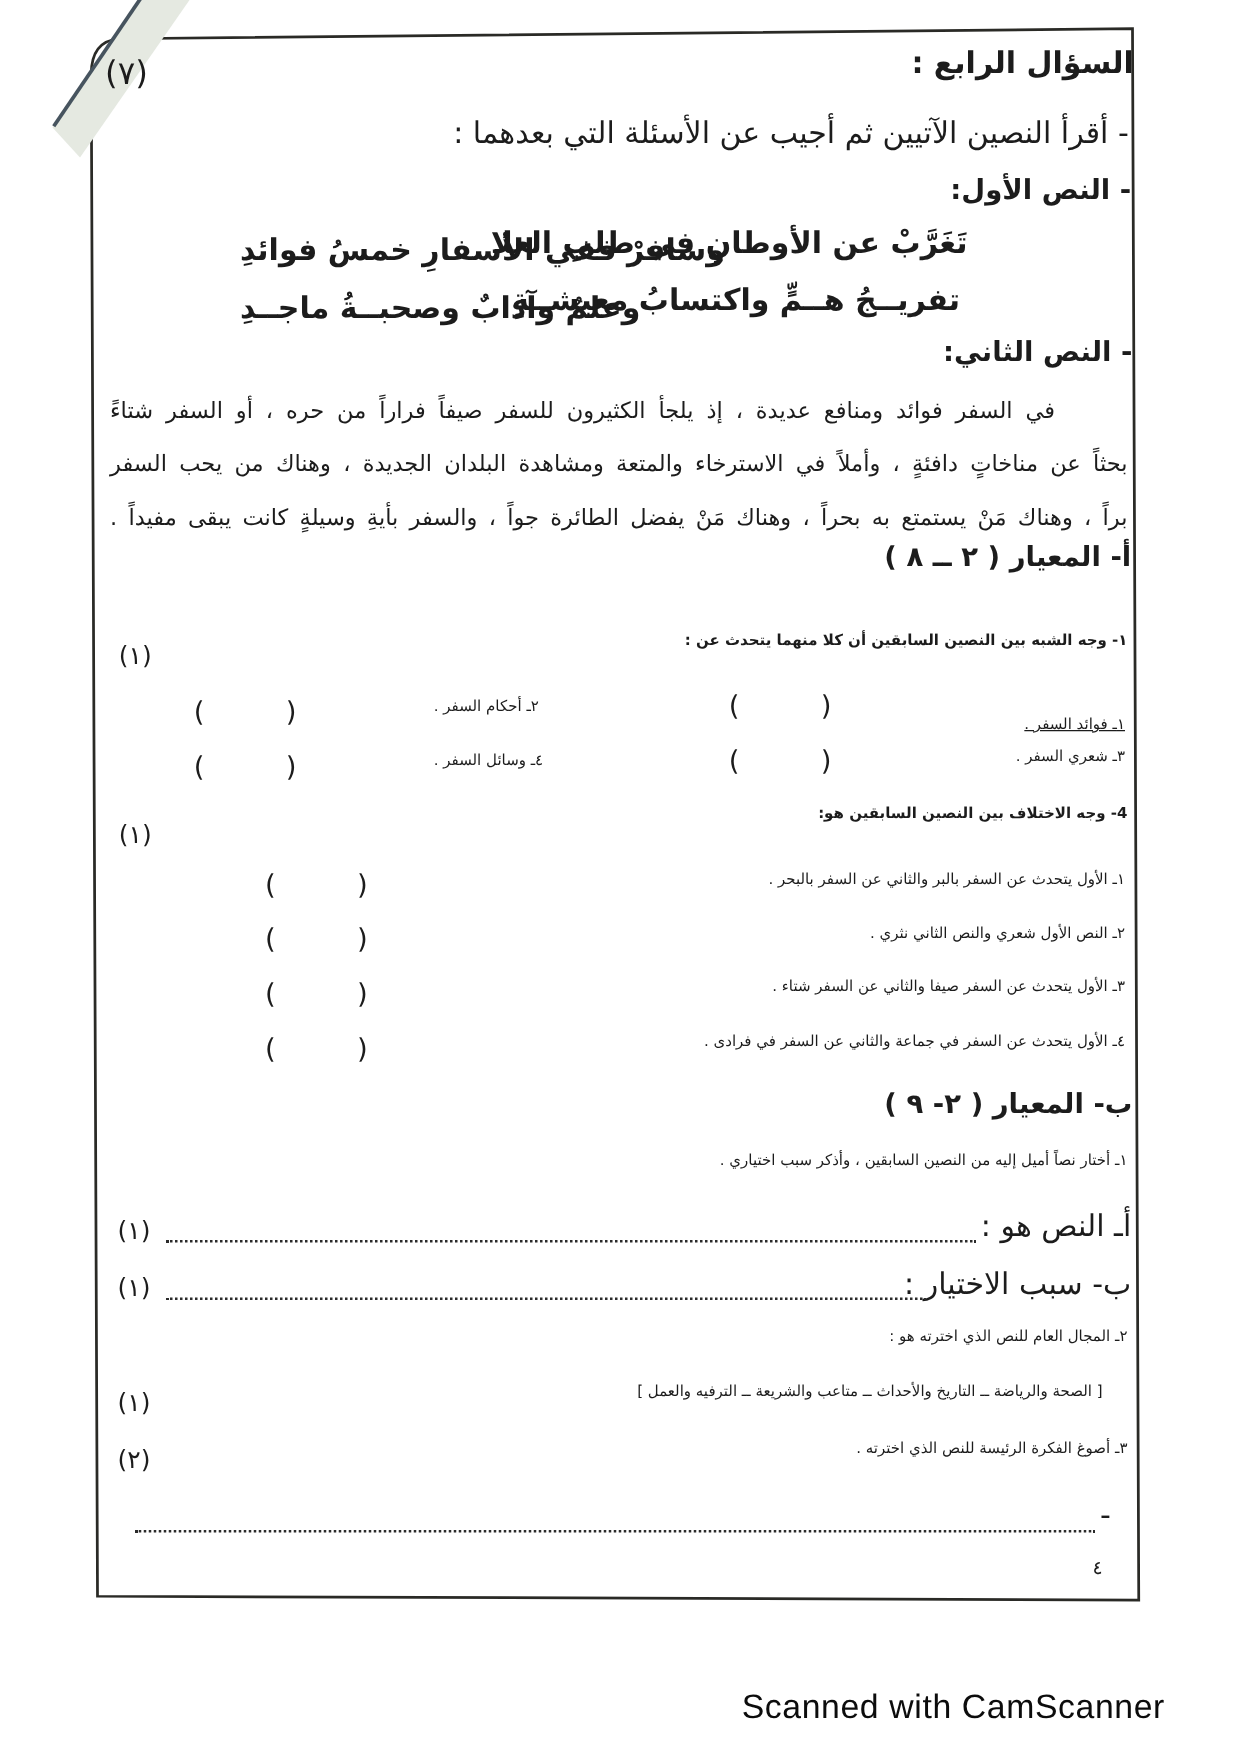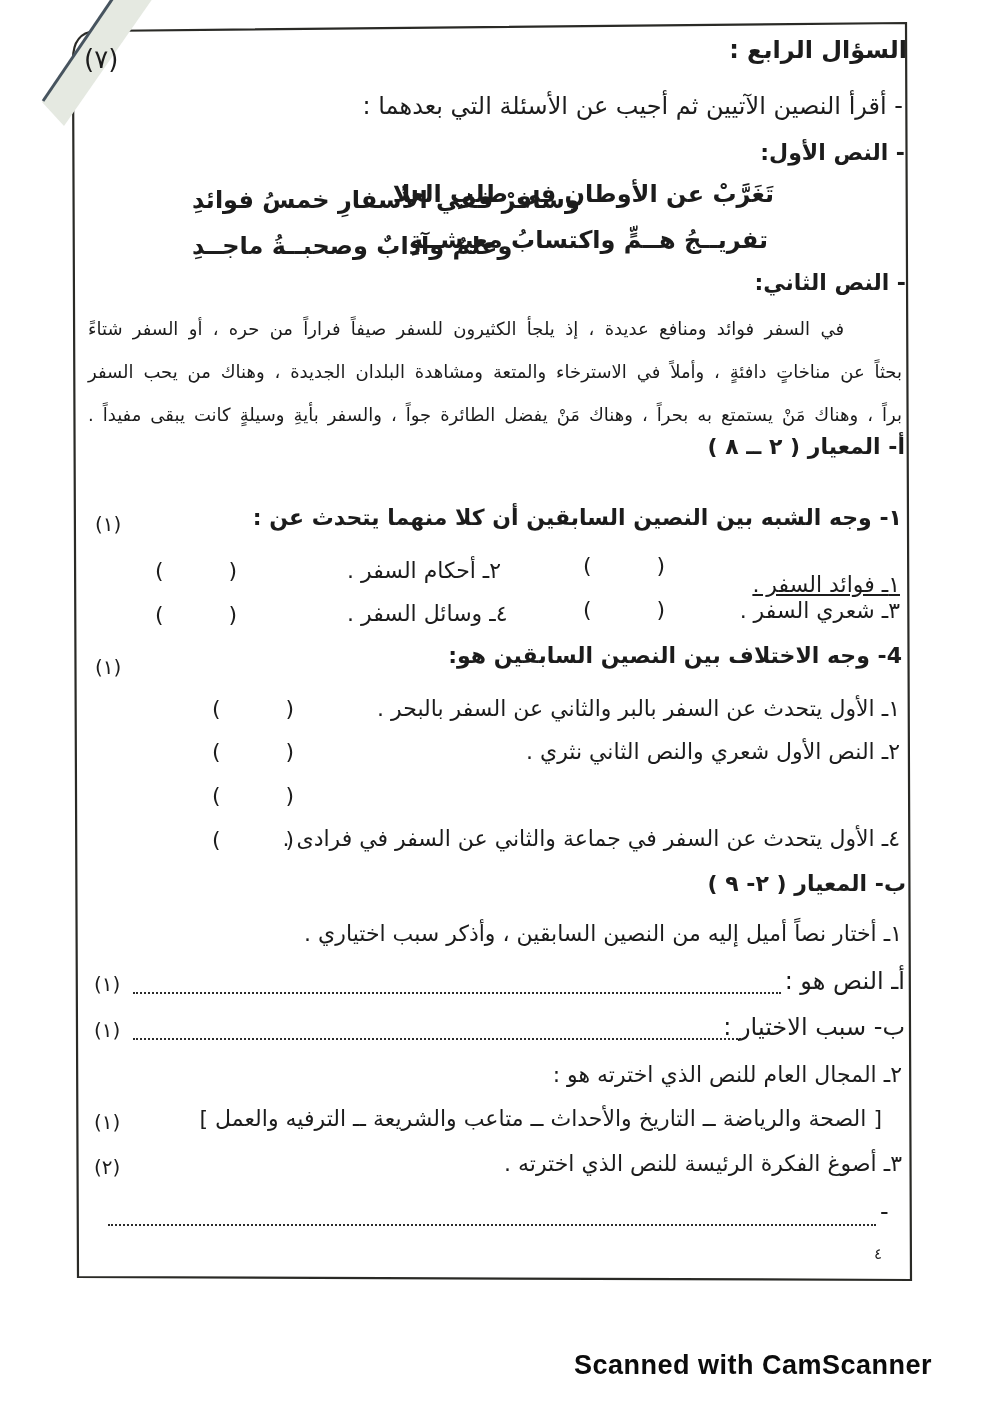--- a/index.html
+++ b/index.html
@@ -1,28 +1,28 @@
 <!DOCTYPE html>
 <html lang="ar"><head>
 <meta charset="utf-8">
 <style>
   html,body{margin:0;padding:0;background:#ffffff;}
   .page{position:relative;width:992px;height:1403px;background:#ffffff;overflow:hidden;
         font-family:"DejaVu Sans", sans-serif;color:#1c1c1c;}
   .abs{position:absolute;direction:rtl;white-space:nowrap;}
   .ltr{direction:ltr;}
   .b{font-weight:700;}
-  .fs26{font-size:26px;} .fs24{font-size:24px;} .fs22{font-size:22px;} .fs20{font-size:24px;} .fs19{font-size:22px;} .fs15{font-size:15px;}
+  .fs26{font-size:26px;} .fs24{font-size:24px;} .fs22{font-size:22px;} .fs20{font-size:24px;} .fs19{font-size:12px;} .fs15{font-size:15px;}
   .paren{font-size:22px;white-space:pre;letter-spacing:1px;}
   .mark{font-size:20px;}
   .para-line{position:absolute;left:88px;right:90px;direction:rtl;font-size:18px;
              text-align:justify;text-align-last:justify;white-space:normal;}
   .dots{position:absolute;height:0;border-bottom:2.5px dotted #2b2b2b;}
   .frame-svg{position:absolute;left:0;top:0;}
-  .cam{font-family:"Liberation Sans", sans-serif;font-weight:700;font-size:27px;color:#0c0c0c;
+  .cam{font-family:"Liberation Sans", sans-serif;font-weight:400;font-size:27px;color:#0c0c0c;
        letter-spacing:0.5px;}
 </style>
 </head>
 <body>
 
 <div class="page">
 
   <svg class="frame-svg" width="992" height="1403" viewBox="0 0 992 1403">
     <path d="M 95 31 L 906 23 L 911 1280 L 78 1277 L 73 62 Q 72 33 95 31 Z" fill="none" stroke="#2a2a26" stroke-width="2.2"></path>
     <polygon points="113,-2 153,-2 64,126 42,102" fill="#e5e9e1"></polygon>
@@ -58,20 +58,21 @@
   <span class="abs fs19" style="left:347px;top:601px;">٤ـ وسائل السفر .</span>
   <span class="abs paren" style="left:155px;top:602px;">(        )</span>
 
   <span class="abs fs19 b" style="right:90px;top:643px;">4- وجه الاختلاف بين النصين السابقين هو:</span>
   <span class="abs mark" style="left:95px;top:655px;">(١)</span>
 
   <span class="abs fs19" style="right:92px;top:696px;">١ـ الأول يتحدث عن السفر بالبر والثاني عن السفر بالبحر .</span>
   <span class="abs paren" style="left:212px;top:696px;">(        )</span>
   <span class="abs fs19" style="right:92px;top:739px;">٢ـ النص الأول شعري والنص الثاني نثري .</span>
   <span class="abs paren" style="left:212px;top:739px;">(        )</span>
+  <span class="abs fs19" style="right:92px;top:782px;">٣ـ الأول يتحدث عن السفر صيفا والثاني عن السفر شتاء .</span>
   <span class="abs paren" style="left:212px;top:783px;">(        )</span>
   <span class="abs fs19" style="right:92px;top:826px;">٤ـ الأول يتحدث عن السفر في جماعة والثاني عن السفر في فرادى .</span>
   <span class="abs paren" style="left:212px;top:827px;">(        )</span>
 
   <span class="abs fs22 b" style="right:86px;top:871px;">ب- المعيار ( ٢- ٩ )</span>
 
   <span class="abs fs19" style="right:90px;top:921px;">١ـ أختار نصاً أميل إليه من النصين السابقين ، وأذكر سبب اختياري .</span>
 
   <span class="abs fs20" style="right:87px;top:967px;">أـ النص هو :</span>
   <div class="dots" style="left:133px;width:648px;top:992px;"></div>

